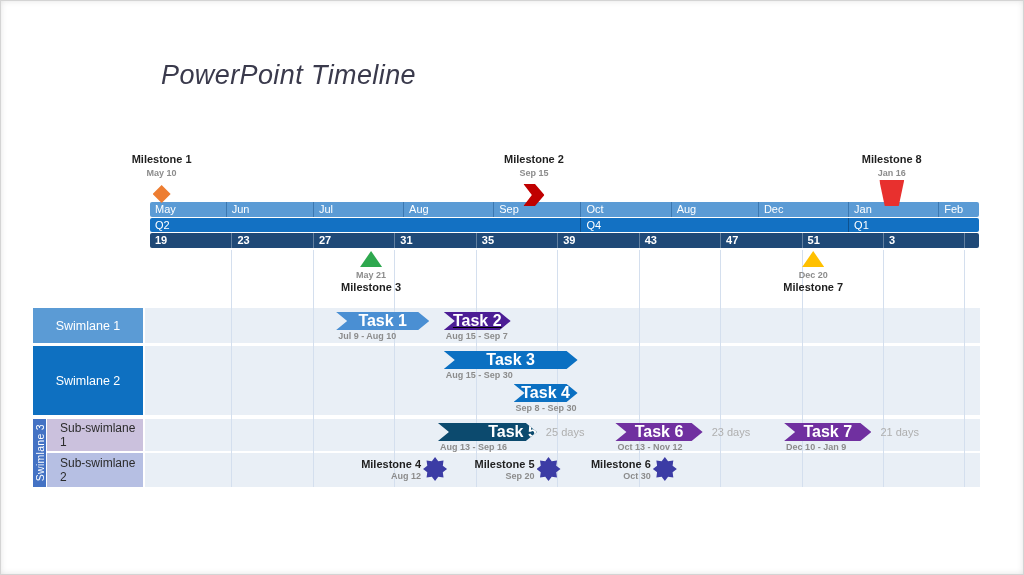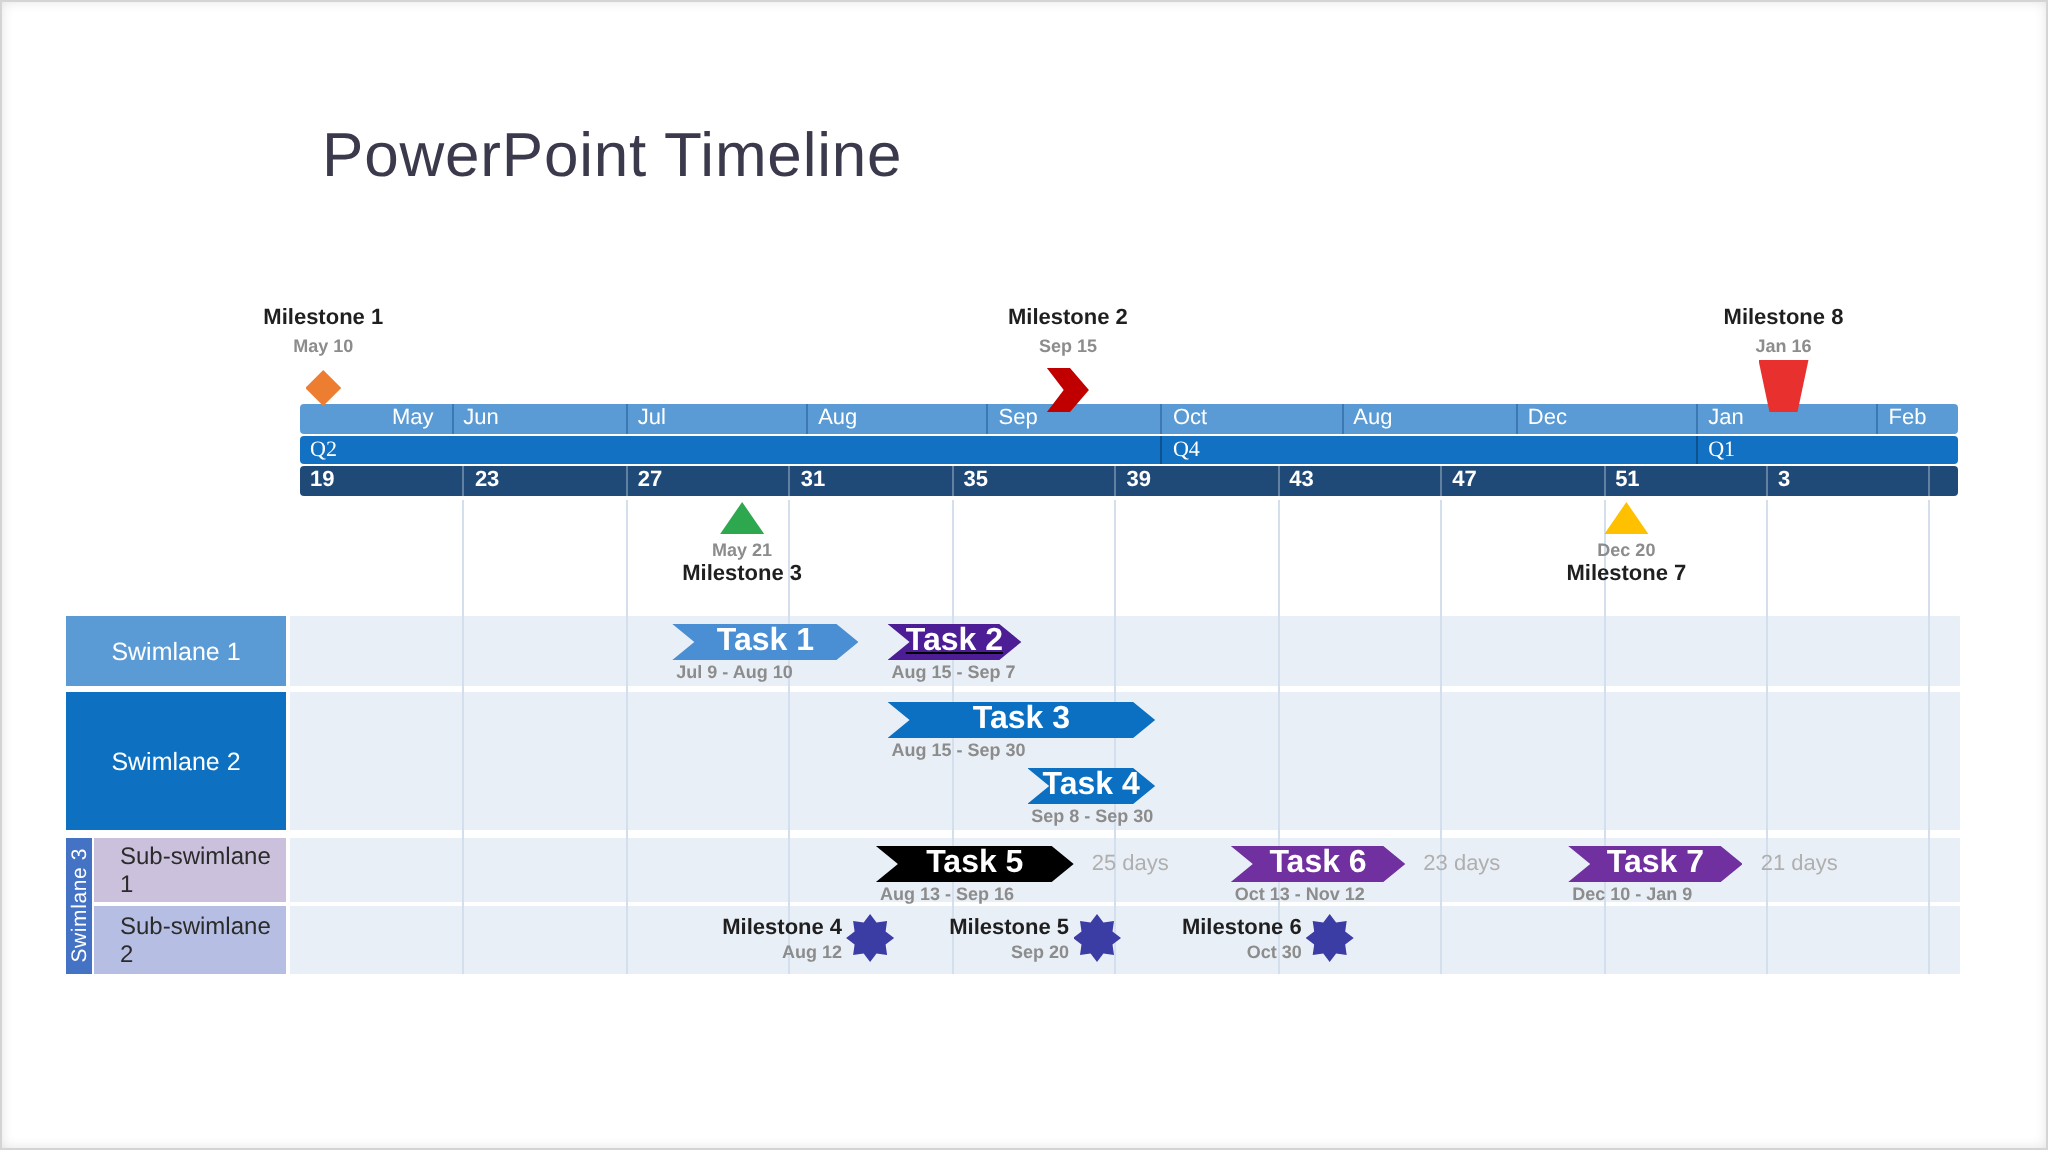--- a/index.html
+++ b/index.html
@@ -2,22 +2,22 @@
 <html style="--title_text: #3A3A4C; --months_band: #5B9BD5; --quarters_band: #1371C3; --weeks_band: #1F4977; --row_bg: #E9EFF6; --gridline: #D4DFEE; --lane1: #5B9BD5; --lane2: #0E70C1; --lane3_strip: #4472C4; --sub1: #CBC1DD; --sub2: #B6BFE3; --label_text: #1F1F1F; --date_text: #8C8C8C; --duration_text: #AFAFAF;"><head>
 <meta charset="utf-8">
 <style>
   html,body{margin:0;padding:0;background:#fff;}
   .slide{
     position:relative;width:1024px;height:575px;background:#fff;overflow:hidden;
     font-family:"Liberation Sans", sans-serif;
     box-shadow: inset 0 0 0 1px #d4d4d4, inset 0 0 7px rgba(0,0,0,.14);
   }
   .title{
-    position:absolute;left:161px;top:60px;font-size:31px;font-weight:400;
-    color:var(--title_text);letter-spacing:.4px;
+    position:absolute;left:161px;top:60px;font-size:27px;font-weight:400;
+    color:var(--title_text);letter-spacing:.4px;font-style:italic;
   }
   
   .row-bg{position:absolute;left:145px;width:835px;background:var(--row_bg);}
   .row-s1{top:308px;height:35px;}
   .row-s2{top:346px;height:69px;}
   .row-sub1{top:419px;height:32px;}
   .row-sub2{top:453px;height:34px;}
   
   .lane-label{position:absolute;display:flex;align-items:center;justify-content:center;
     color:#fff;font-size:12.5px;}
@@ -30,21 +30,21 @@
   .sub2{left:47px;top:453px;width:96px;height:34px;background:var(--sub2);}
   
   .chart{position:absolute;left:150px;top:0;width:829px;height:560px;}
   .band{position:absolute;left:0;width:100%;overflow:hidden;z-index:2;}
   .band-months{top:202px;height:15px;background:var(--months_band);border-radius:2px;}
   .band-quarters{top:218px;height:14px;background:var(--quarters_band);border-radius:2px;}
   .band-weeks{top:233px;height:15px;background:var(--weeks_band);border-radius:2px;}
   .seg{position:absolute;top:0;height:100%;box-sizing:border-box;}
   .seg .seg-label{color:#fff;font-size:11px;padding-left:5px;display:block;white-space:nowrap;overflow:hidden;}
   .band-months .seg-label{line-height:15px;}
-  .band-quarters .seg-label{line-height:14px;font-family:Liberation Serif, serif;}
+  .band-quarters .seg-label{line-height:14px;}
   .band-weeks .seg-label{line-height:15px;font-weight:600;}
   .band-months .seg.sep{border-left:1px solid rgba(23,78,134,.45);}
   .band-quarters .seg.sep{border-left:1px solid rgba(10,55,100,.55);}
   .band-weeks .seg.sep{border-left:1px solid rgba(255,255,255,.30);}
   .gridline{position:absolute;top:250px;height:237px;width:1px;background:var(--gridline);z-index:1;}
   #items{position:absolute;inset:0;z-index:5;}
   
   .task-bar{position:absolute;height:18px;display:flex;align-items:center;justify-content:center;
     clip-path:polygon(0 0, calc(100% - 11px) 0, 100% 50%, calc(100% - 11px) 100%, 0 100%, 11px 50%);}
   .task-label{color:#fff;font-size:16px;font-weight:bold;white-space:nowrap;}
@@ -94,21 +94,21 @@
   </div>
   <div class="sublane sub1">
     <span>Sub-swimlane 1</span>
   </div>
   <div class="sublane sub2">
     <span>Sub-swimlane 2</span>
   </div>
 
   <div class="chart">
     <div class="band band-months" id="band-months">
-        <div class="seg" style="left: 0%; width: 9.12281%; margin-left: 41px;">
+        <div class="seg" style="left: 0%; width: 9.12281%;">
           <div class="seg-label">May</div>
         </div>
         <div class="seg sep" style="left: 9.12281%; width: 10.5263%;">
           <div class="seg-label">Jun</div>
         </div>
         <div class="seg sep" style="left: 19.6491%; width: 10.8772%;">
           <div class="seg-label">Jul</div>
         </div>
         <div class="seg sep" style="left: 30.5263%; width: 10.8772%;">
           <div class="seg-label">Aug</div>
@@ -200,21 +200,21 @@
         </div>
         <div class="task-date" style="left: 35.4386%; top: 331px;">Aug 15 - Sep 7</div>
         <div class="task-bar" style="left: 35.4386%; width: 16.1404%; top: 351px; background: rgb(11, 112, 194);">
           <div class="task-label">Task 3</div>
         </div>
         <div class="task-date" style="left: 35.4386%; top: 370px;">Aug 15 - Sep 30</div>
         <div class="task-bar" style="left: 43.8596%; width: 7.7193%; top: 384px; background: rgb(11, 112, 194);">
           <div class="task-label">Task 4</div>
         </div>
         <div class="task-date" style="left: 43.8596%; top: 403px;">Sep 8 - Sep 30</div>
-        <div class="task-bar" style="left: 34.7368%; width: 11.9298%; top: 423px; background: #000000;">
+        <div class="task-bar" style="left: 34.7368%; width: 11.9298%; top: 423px; background: #0c4a6e; justify-content: flex-end;">
           <div class="task-label">Task 5</div>
         </div>
         <div class="task-date" style="left: 34.7368%; top: 442px;">Aug 13 - Sep 16</div>
         <div class="task-duration" style="left: 46.6667%; top: 426px;">25 days</div>
         <div class="task-bar" style="left: 56.1404%; width: 10.5263%; top: 423px; background: rgb(112, 48, 160);">
           <div class="task-label">Task 6</div>
         </div>
         <div class="task-date" style="left: 56.1404%; top: 442px;">Oct 13 - Nov 12</div>
         <div class="task-duration" style="left: 66.6667%; top: 426px;">23 days</div>
         <div class="task-bar" style="left: 76.4912%; width: 10.5263%; top: 423px; background: rgb(112, 48, 160);">

